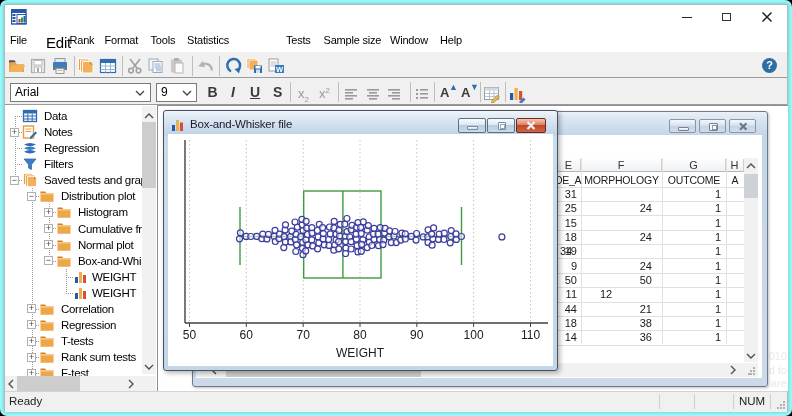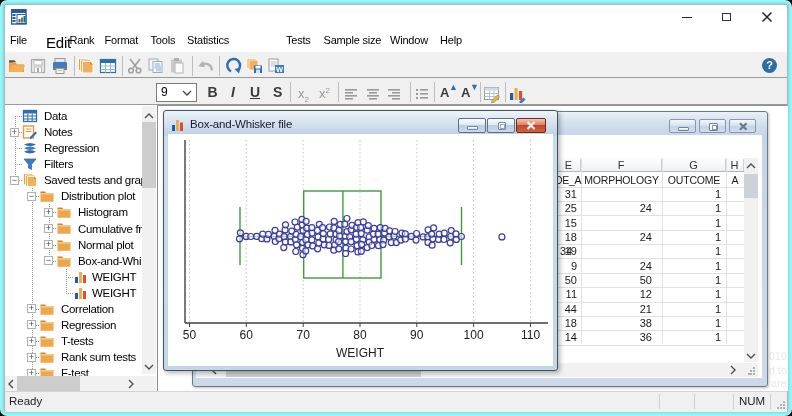--- a/index.html
+++ b/index.html
@@ -120,20 +120,23 @@
         <line x1="3.5" y1="9" x2="9.5" y2="9"></line>
       </g>
       <rect x="8" y="8" width="9" height="8" fill="#3c7cc0"></rect>
       <text x="12.5" y="14.7" font-size="7.5" font-weight="bold" fill="#fff" text-anchor="middle" font-family="Liberation Sans">W</text>
     </svg>
     <div style="position:absolute;left:73.5px;top:56px;width:1px;height:20px;background:#bdbdbd"></div>
     <div style="position:absolute;left:121.5px;top:56px;width:1px;height:20px;background:#bdbdbd"></div>
     <div style="position:absolute;left:192px;top:56px;width:1px;height:20px;background:#bdbdbd"></div>
     <div style="position:absolute;left:219px;top:56px;width:1px;height:20px;background:#bdbdbd"></div>
     <div style="position:absolute;left:762px;top:58px;width:15px;height:15px;border-radius:50%;background:#2e6da4;color:#fff;font:bold 11px/15px 'Liberation Sans',sans-serif;text-align:center">?</div>
+  <div style="position:absolute;left:10px;top:83px;width:141px;height:19px;border:1px solid #7a7a7a;background:#fff;box-sizing:border-box;font-size:12px;line-height:17px;color:#000;padding-left:4px">Arial<svg width="10" height="6" style="position:absolute;right:5px;top:6px">
+        <path d="M1 1 L5 5 L9 1" fill="none" stroke="#444" stroke-width="1.3"></path>
+      </svg></div>
     <div style="position:absolute;left:156px;top:83px;width:41px;height:19px;border:1px solid #7a7a7a;background:#fff;box-sizing:border-box;font-size:12px;line-height:17px;color:#000;padding-left:4px">9<svg width="10" height="6" style="position:absolute;right:4px;top:6px">
         <path d="M1 1 L5 5 L9 1" fill="none" stroke="#444" stroke-width="1.3"></path>
       </svg></div>
     <div style="position:absolute;left:207.5px;top:84px;font:bold 14px 'Liberation Sans',sans-serif;color:#3a3a3a">B</div>
     <div style="position:absolute;left:231px;top:84px;font:bold 14px 'Liberation Sans',sans-serif;color:#3a3a3a"><i>I</i></div>
     <div style="position:absolute;left:250px;top:84px;font:bold 14px 'Liberation Sans',sans-serif;color:#3a3a3a"><span style="text-decoration:underline">U</span></div>
     <div style="position:absolute;left:273px;top:84px;font:bold 14px 'Liberation Sans',sans-serif;color:#3a3a3a">S</div>
     <div style="position:absolute;left:298px;top:86px;font:13px 'Liberation Sans',sans-serif;color:#9a9a9a">x<sub style="font-size:8px">2</sub></div>
     <div style="position:absolute;left:319px;top:86px;font:13px 'Liberation Sans',sans-serif;color:#9a9a9a">x<sup style="font-size:8px">2</sup></div>
     <svg width="16" height="16" style="position:absolute;left:342.5px;top:86px">
@@ -414,21 +417,21 @@
     <div style="position:absolute;left:196px;top:258.4px;width:548px;height:1px;background:#e0e0e0"></div>
     <div style="position:absolute;left:500px;top:258.6px;width:77px;height:14px;line-height:14px;font-size:11px;color:#1a1a1a;text-align:right">9</div>
     <div style="position:absolute;left:560px;top:258.6px;width:92px;height:14px;line-height:14px;font-size:11px;color:#1a1a1a;text-align:right">24</div>
     <div style="position:absolute;left:630px;top:258.6px;width:91px;height:14px;line-height:14px;font-size:11px;color:#1a1a1a;text-align:right">1</div>
     <div style="position:absolute;left:196px;top:272.8px;width:548px;height:1px;background:#e0e0e0"></div>
     <div style="position:absolute;left:500px;top:272.9px;width:77px;height:14px;line-height:14px;font-size:11px;color:#1a1a1a;text-align:right">50</div>
     <div style="position:absolute;left:560px;top:272.9px;width:92px;height:14px;line-height:14px;font-size:11px;color:#1a1a1a;text-align:right">50</div>
     <div style="position:absolute;left:630px;top:272.9px;width:91px;height:14px;line-height:14px;font-size:11px;color:#1a1a1a;text-align:right">1</div>
     <div style="position:absolute;left:196px;top:287.1px;width:548px;height:1px;background:#e0e0e0"></div>
     <div style="position:absolute;left:500px;top:287.3px;width:77px;height:14px;line-height:14px;font-size:11px;color:#1a1a1a;text-align:right">11</div>
-    <div style="position:absolute;left:560px;top:287.3px;width:92px;height:14px;line-height:14px;font-size:11px;color:#1a1a1a;text-align:right">12</div>
+    <div style="position:absolute;left:560px;top:287.3px;width:92px;height:14px;line-height:14px;font-size:11px;color:#1a1a1a;text-align:center">12</div>
     <div style="position:absolute;left:630px;top:287.3px;width:91px;height:14px;line-height:14px;font-size:11px;color:#1a1a1a;text-align:right">1</div>
     <div style="position:absolute;left:196px;top:301.5px;width:548px;height:1px;background:#e0e0e0"></div>
     <div style="position:absolute;left:500px;top:301.6px;width:77px;height:14px;line-height:14px;font-size:11px;color:#1a1a1a;text-align:right">44</div>
     <div style="position:absolute;left:560px;top:301.6px;width:92px;height:14px;line-height:14px;font-size:11px;color:#1a1a1a;text-align:right">21</div>
     <div style="position:absolute;left:630px;top:301.6px;width:91px;height:14px;line-height:14px;font-size:11px;color:#1a1a1a;text-align:right">1</div>
     <div style="position:absolute;left:196px;top:315.8px;width:548px;height:1px;background:#e0e0e0"></div>
     <div style="position:absolute;left:500px;top:316.0px;width:77px;height:14px;line-height:14px;font-size:11px;color:#1a1a1a;text-align:right">18</div>
     <div style="position:absolute;left:560px;top:316.0px;width:92px;height:14px;line-height:14px;font-size:11px;color:#1a1a1a;text-align:right">38</div>
     <div style="position:absolute;left:630px;top:316.0px;width:91px;height:14px;line-height:14px;font-size:11px;color:#1a1a1a;text-align:right">1</div>
     <div style="position:absolute;left:196px;top:330.2px;width:548px;height:1px;background:#e0e0e0"></div>

